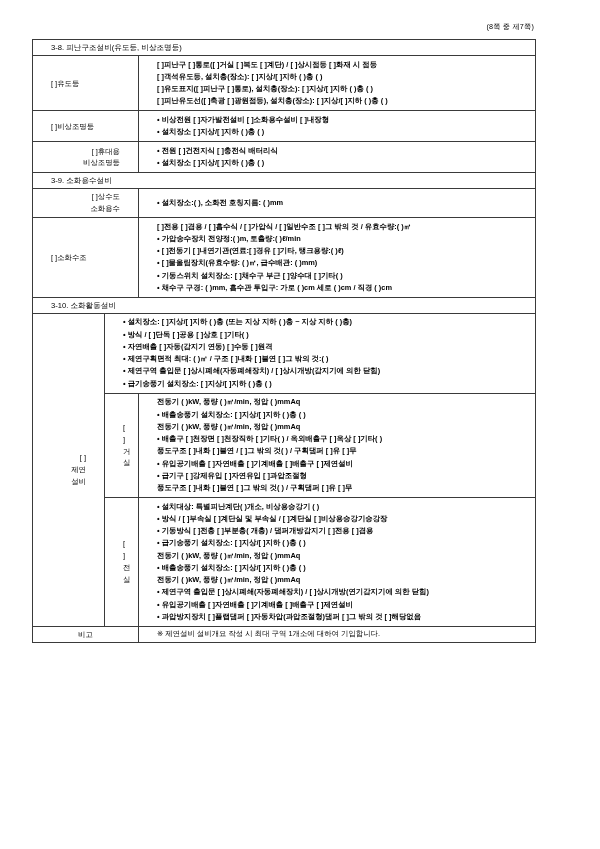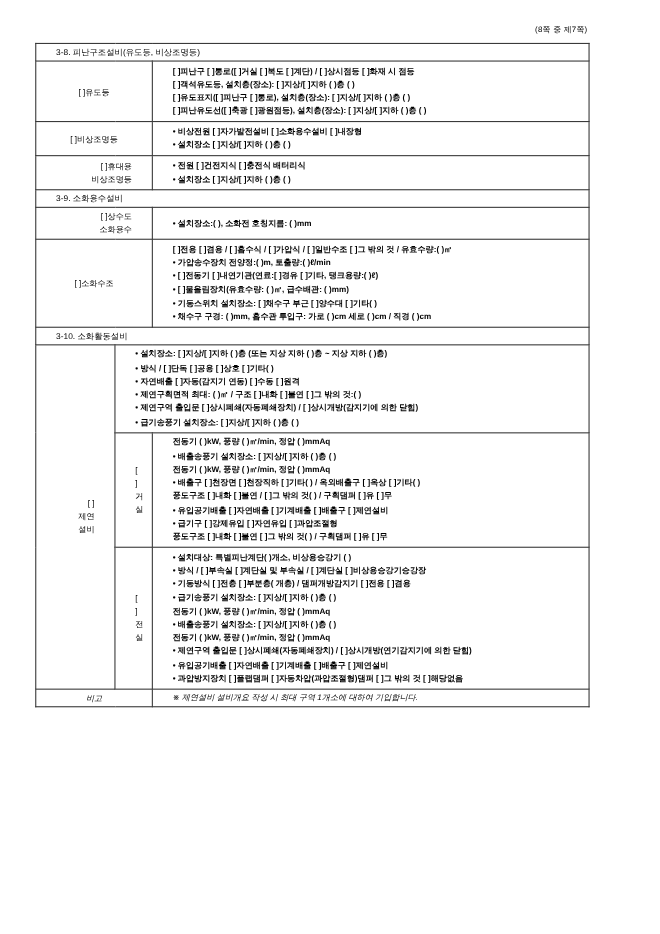--- a/index.html
+++ b/index.html
@@ -35,37 +35,37 @@
     padding:2px 18px;
     vertical-align:middle;
   }
   .sechead td{
     border-left:none;border-right:none;
     padding:3px 3px 3px 6px;
     font-size:7.6px;
   }
   .topline td{border-top:0.6px solid #3a3a3a;}
   .lbl{
-    text-align:center;
+    text-align:left;
     vertical-align:middle;
     font-size:7.4px;
     line-height:1.5;
   }
   .lbl2{
     text-align:right;
     vertical-align:middle;
     font-size:7.4px;
     line-height:1.6;
   }
   .cell{
     vertical-align:middle;
     padding:3px 5px;
   }
   .cell div{margin:1.5px 0;font-weight:bold;}
-  .remark td{padding:8px 6px;font-style:italic;}
+  .remark td{padding:8px 6px;}
   .remark-label{text-align:center;}
 </style>
 </head>
 <body>
 
 <div class="page">
 
   <div class="pagenum">(8쪽 중 제7쪽)</div>
 
   <table class="form">

